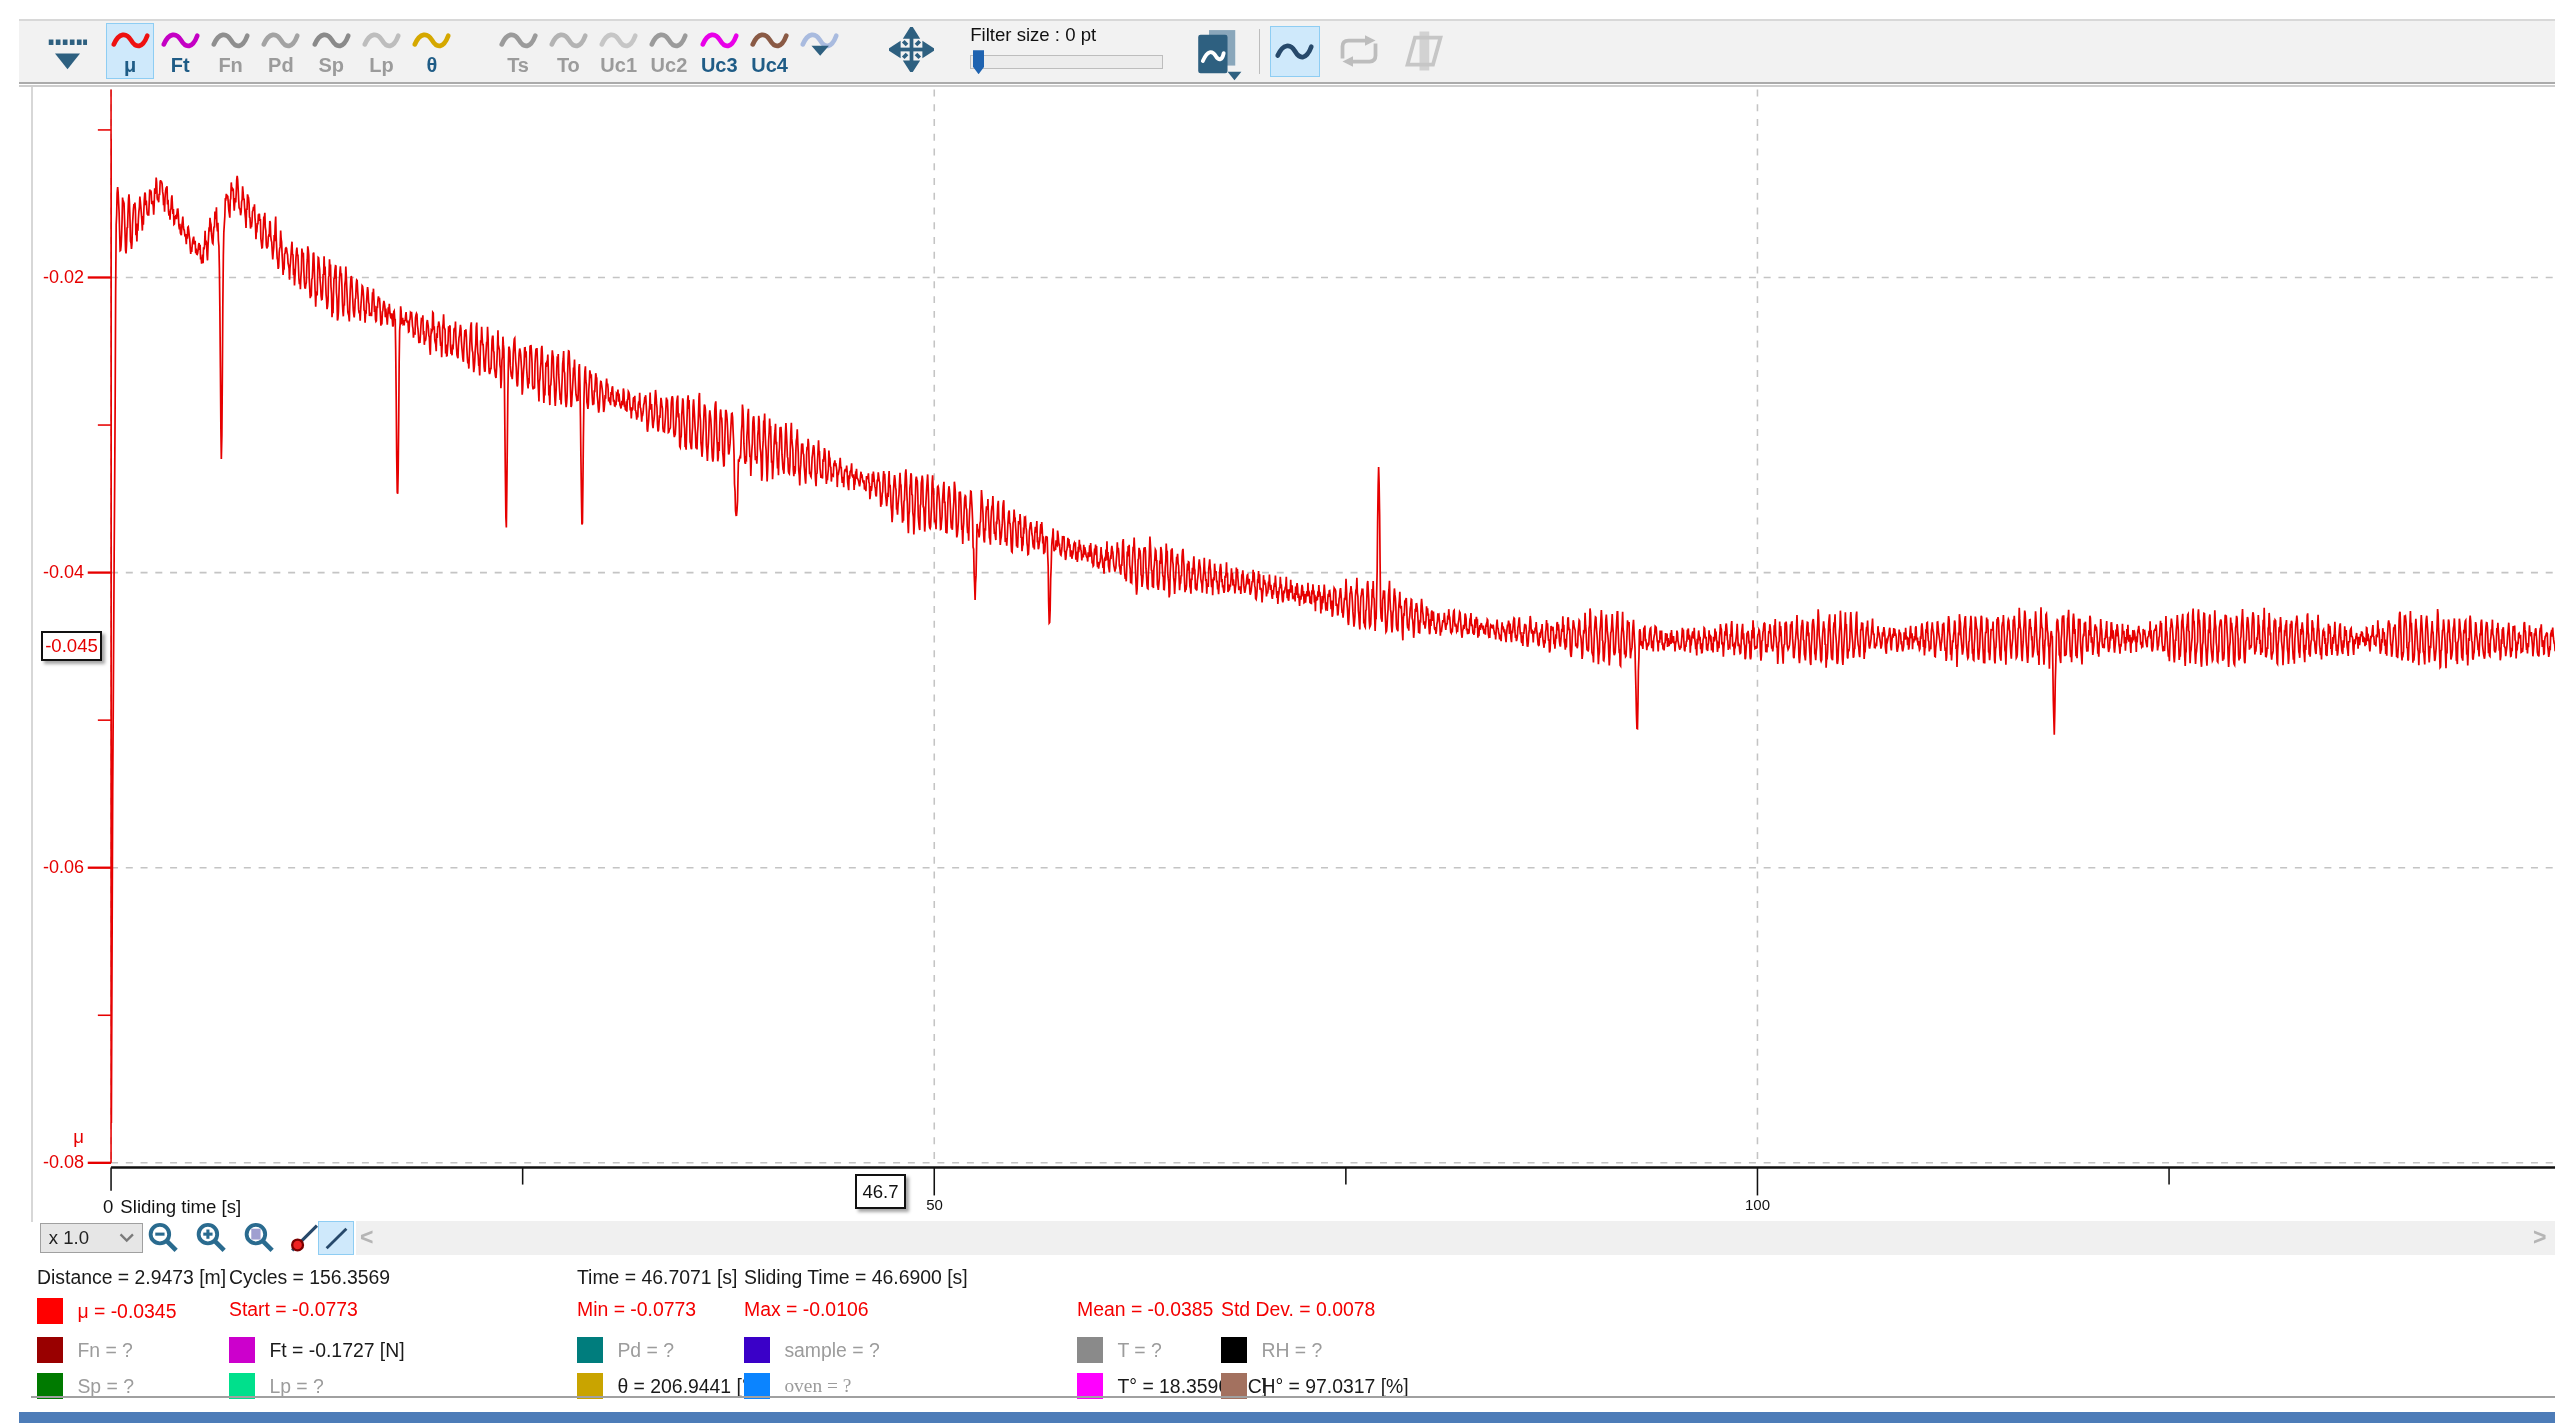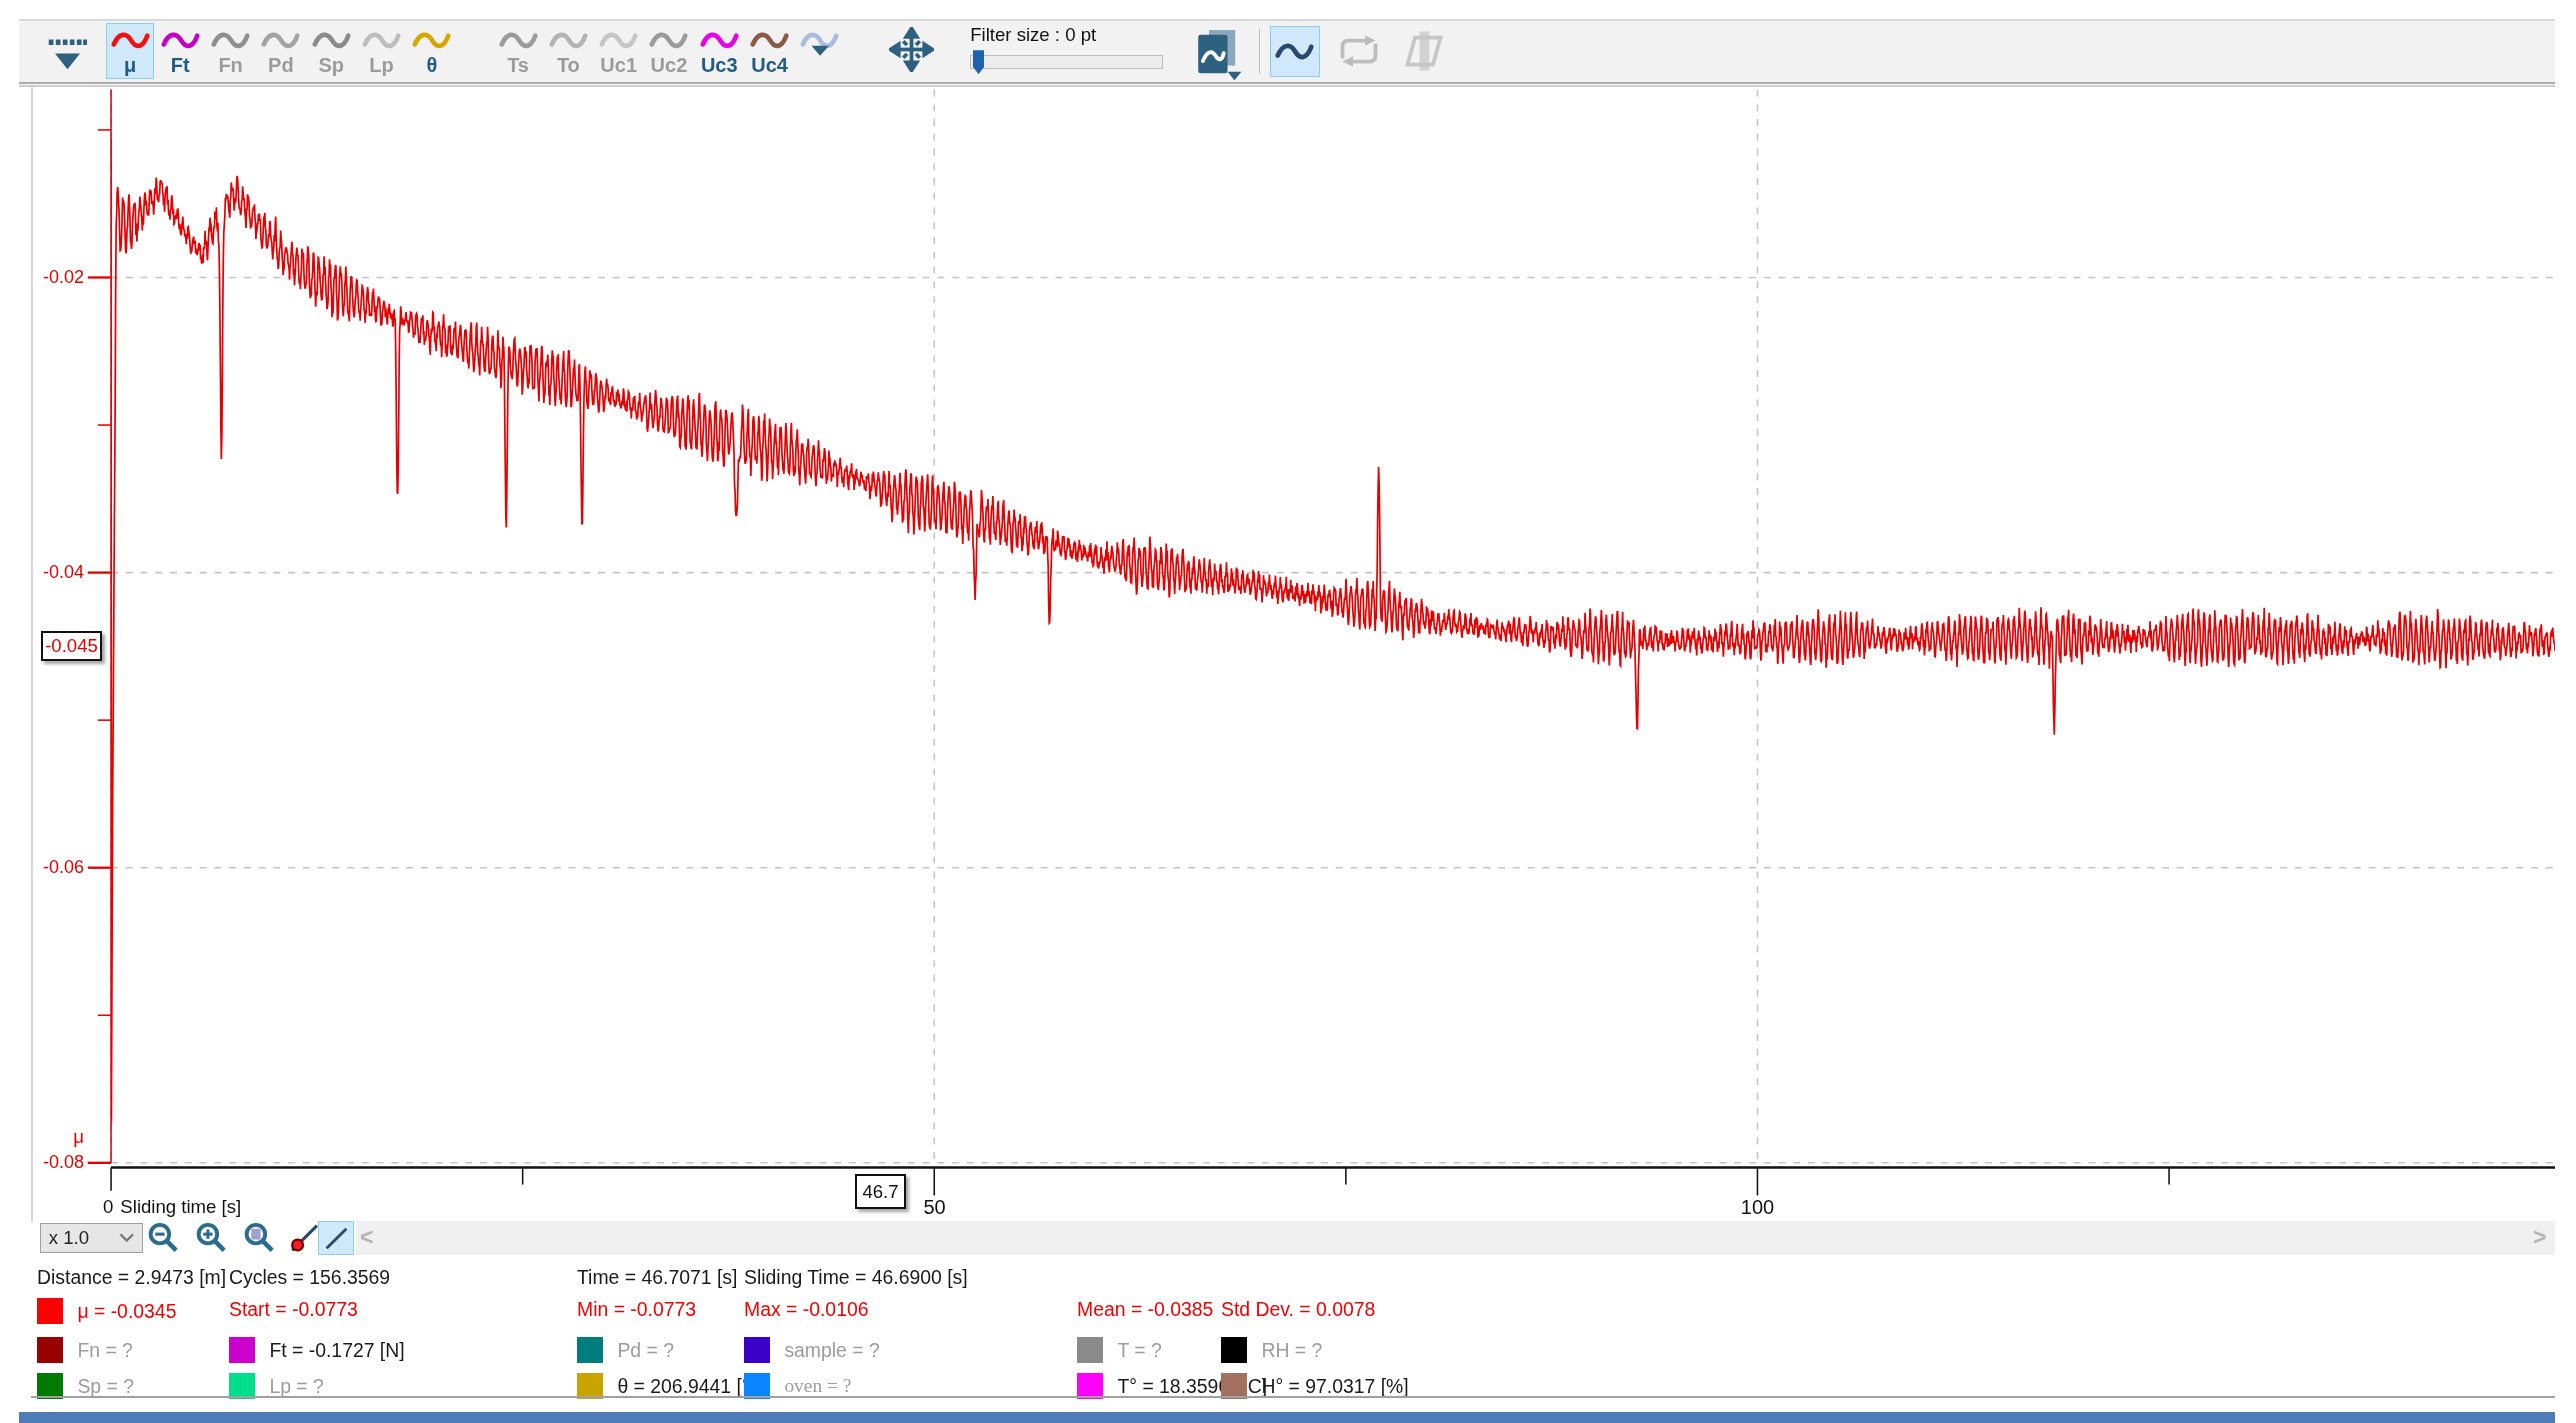--- a/index.html
+++ b/index.html
@@ -24,21 +24,21 @@
   .sliderthumb{position:absolute;left:1.6px;top:-6.2px;width:11.6px;height:24px;background:#1f63b0;
                clip-path:polygon(0 0,100% 0,100% 68%,50% 100%,0 68%);}
   .vsep{width:1.6px;height:45px;background:#bdbdbd;margin:6.2px 0 0 15.5px;}
   .sqbtn{width:50px;height:51px;border:1.6px solid transparent;box-sizing:border-box;display:flex;
          align-items:center;justify-content:center;}
   .sqbtn.sel{background:#cfe9fb;border-color:#8ecdf3;}
   
   .chart-left-border{left:31px;top:87px;width:1.6px;height:1135px;background:#d7d7d7;}
   .ylab{width:45px;font-size:18px;color:#e60000;}
   .yname{left:43px;top:1126px;width:41px;text-align:right;font-size:18.6px;color:#e60000;}
-  .xlab{width:47px;text-align:center;font-size:20px;color:#111;}
+  .xlab{width:47px;text-align:center;font-size:15px;color:#111;}
   .originlab{left:103px;top:1196px;font-size:18.6px;color:#111;display:flex;gap:7px;white-space:nowrap;}
   .cursorbox{border:2.3px solid #111;background:#fff;box-shadow:3.1px 3.1px 3.1px rgba(0,0,0,.35);
              display:flex;align-items:center;justify-content:center;font-size:18.6px;}
   .vbox{left:41px;top:631px;width:57px;height:26.4px;color:#e60000;}
   .tbox{left:855px;top:1174px;width:47px;height:31px;color:#111;}
   
   .scrolltrack{left:356px;top:1221px;width:2199px;height:34px;background:#f0f0f0;}
   .scrollchev{font-size:23px;font-weight:bold;color:#b5b5b5;top:1224px;}
   .combo{left:40px;top:1223px;width:103px;height:29.5px;background:#e6e6e6;border:0.8px solid #a0a0a0;
          box-sizing:border-box;display:flex;align-items:center;font-size:18.6px;padding:0 7.8px;justify-content:space-between;color:#222;}

